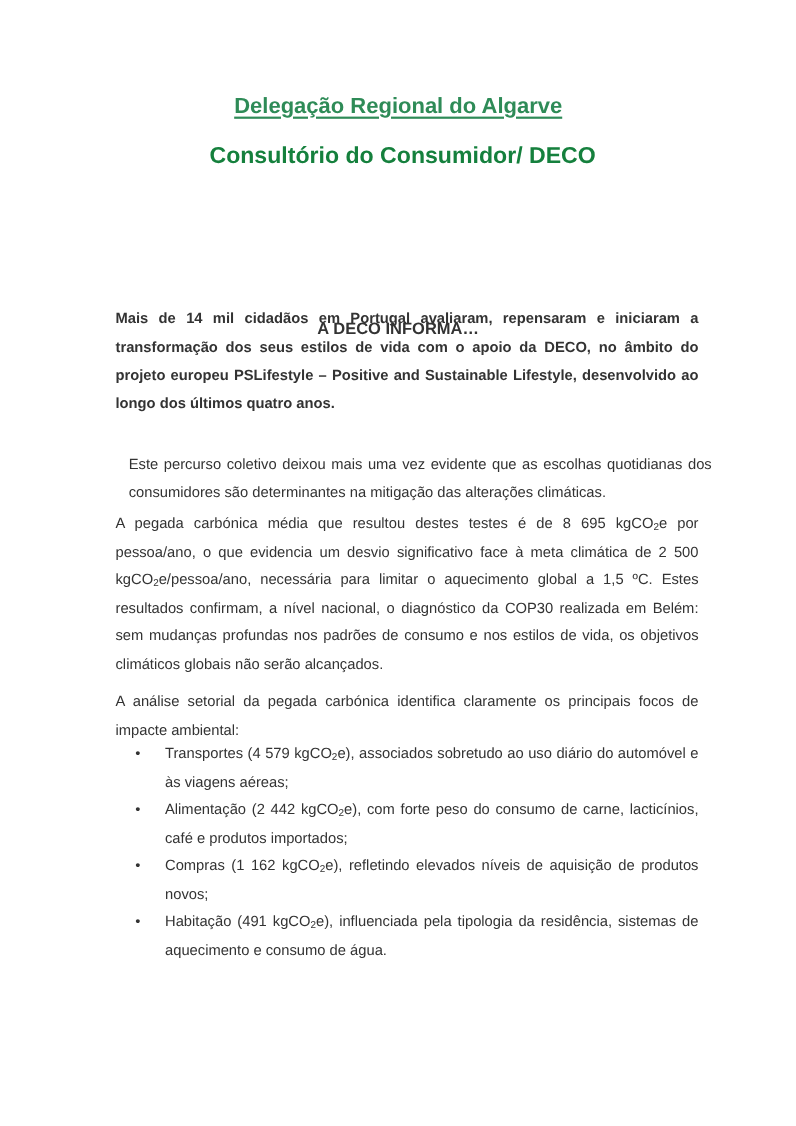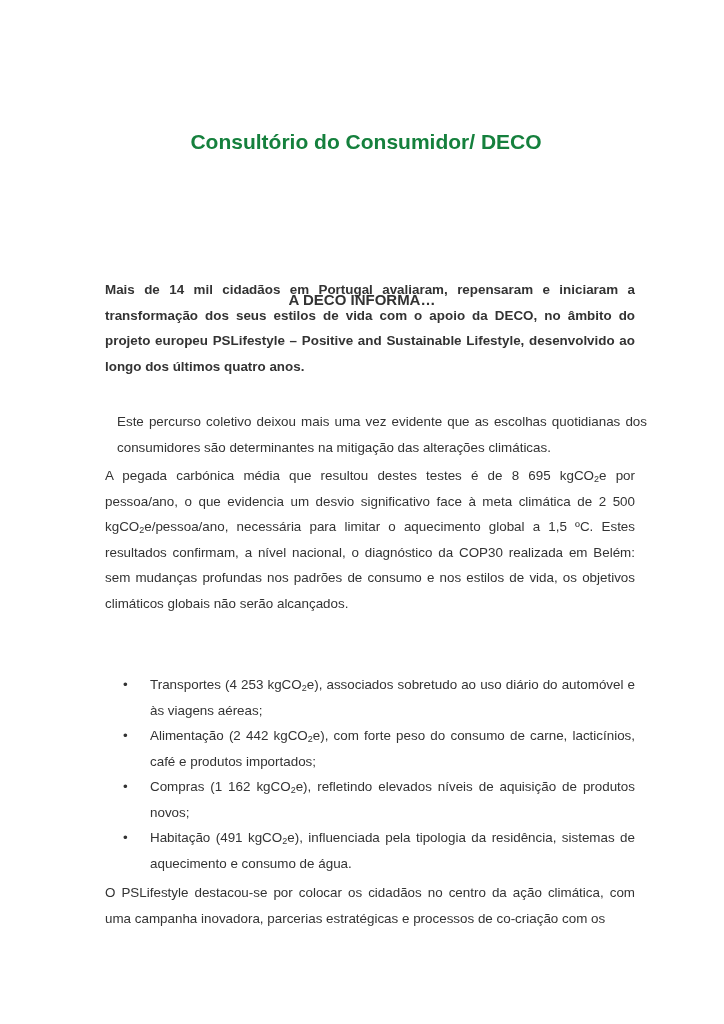--- a/index.html
+++ b/index.html
@@ -26,30 +26,31 @@
   ul.sectors { position: absolute; left: 105px; width: 530px; top: 672px; margin: 0;
                padding: 0; list-style: none; font-size: 13.4px; line-height: 25.5px; color: #333333; }
   ul.sectors li { position: relative; padding-left: 45px; text-align: justify; }
   ul.sectors li .bullet { position: absolute; left: 18px; top: 0; }
   sub { font-size: 9px; vertical-align: -2px; line-height: 0; }
 </style>
 </head>
 <body>
 
 <div class="page">
+  <div class="title">Delegação Regional do Algarve</div>
   <div class="subtitle">Consultório do Consumidor/ DECO</div>
   <div class="informa">A DECO INFORMA…</div>
 
   <p class="para bold p1" style="margin:0;">Mais de 14 mil cidadãos em Portugal avaliaram, repensaram e iniciaram a transformação dos seus estilos de vida com o apoio da DECO, no âmbito do projeto europeu PSLifestyle – Positive and Sustainable Lifestyle, desenvolvido ao longo dos últimos quatro anos.</p>
   <p class="para p2" style="margin:12px;">Este percurso coletivo deixou mais uma vez evidente que as escolhas quotidianas dos consumidores são determinantes na mitigação das alterações climáticas.</p>
 
   <p class="para p3" style="margin:0;"><span>A pegada carbónica média que resultou destes testes é de 8 695 kgCO</span><sub>2</sub><span>e por pessoa/ano, o que evidencia um desvio significativo face à meta climática de 2 500 kgCO</span><sub>2</sub><span>e/pessoa/ano, necessária para limitar o aquecimento global a 1,5 ºC. Estes resultados confirmam, a nível nacional, o diagnóstico da COP30 realizada em Belém: sem mudanças profundas nos padrões de consumo e nos estilos de vida, os objetivos climáticos globais não serão alcançados.</span></p>
 
+  <p class="para p4" style="margin:0;">A análise setorial da pegada carbónica identifica claramente os principais focos de impacte ambiental:</p>
 
   <ul class="sectors">
-    <li><span class="bullet">•</span><span>Transportes (4 253 kgCO</span><sub>2</sub><span>e), associados sobretudo ao uso diário do automóvel e às viagens aéreas;</span></li>
+    <li><span class="bullet">•</span><span>Transportes (4 579 kgCO</span><sub>2</sub><span>e), associados sobretudo ao uso diário do automóvel e às viagens aéreas;</span></li>
     <li><span class="bullet">•</span><span>Alimentação (2 442 kgCO</span><sub>2</sub><span>e), com forte peso do consumo de carne, lacticínios, café e produtos importados;</span></li>
     <li><span class="bullet">•</span><span>Compras (1 162 kgCO</span><sub>2</sub><span>e), refletindo elevados níveis de aquisição de produtos novos;</span></li>
     <li><span class="bullet">•</span><span>Habitação (491 kgCO</span><sub>2</sub><span>e), influenciada pela tipologia da residência, sistemas de aquecimento e consumo de água.</span></li>
   </ul>
 
-  <p class="para p5" style="margin:0;">O PSLifestyle destacou-se por colocar os cidadãos no centro da ação climática, com uma campanha inovadora, parcerias estratégicas e processos de co-criação com os</p>
 </div>
 
 </body></html>

